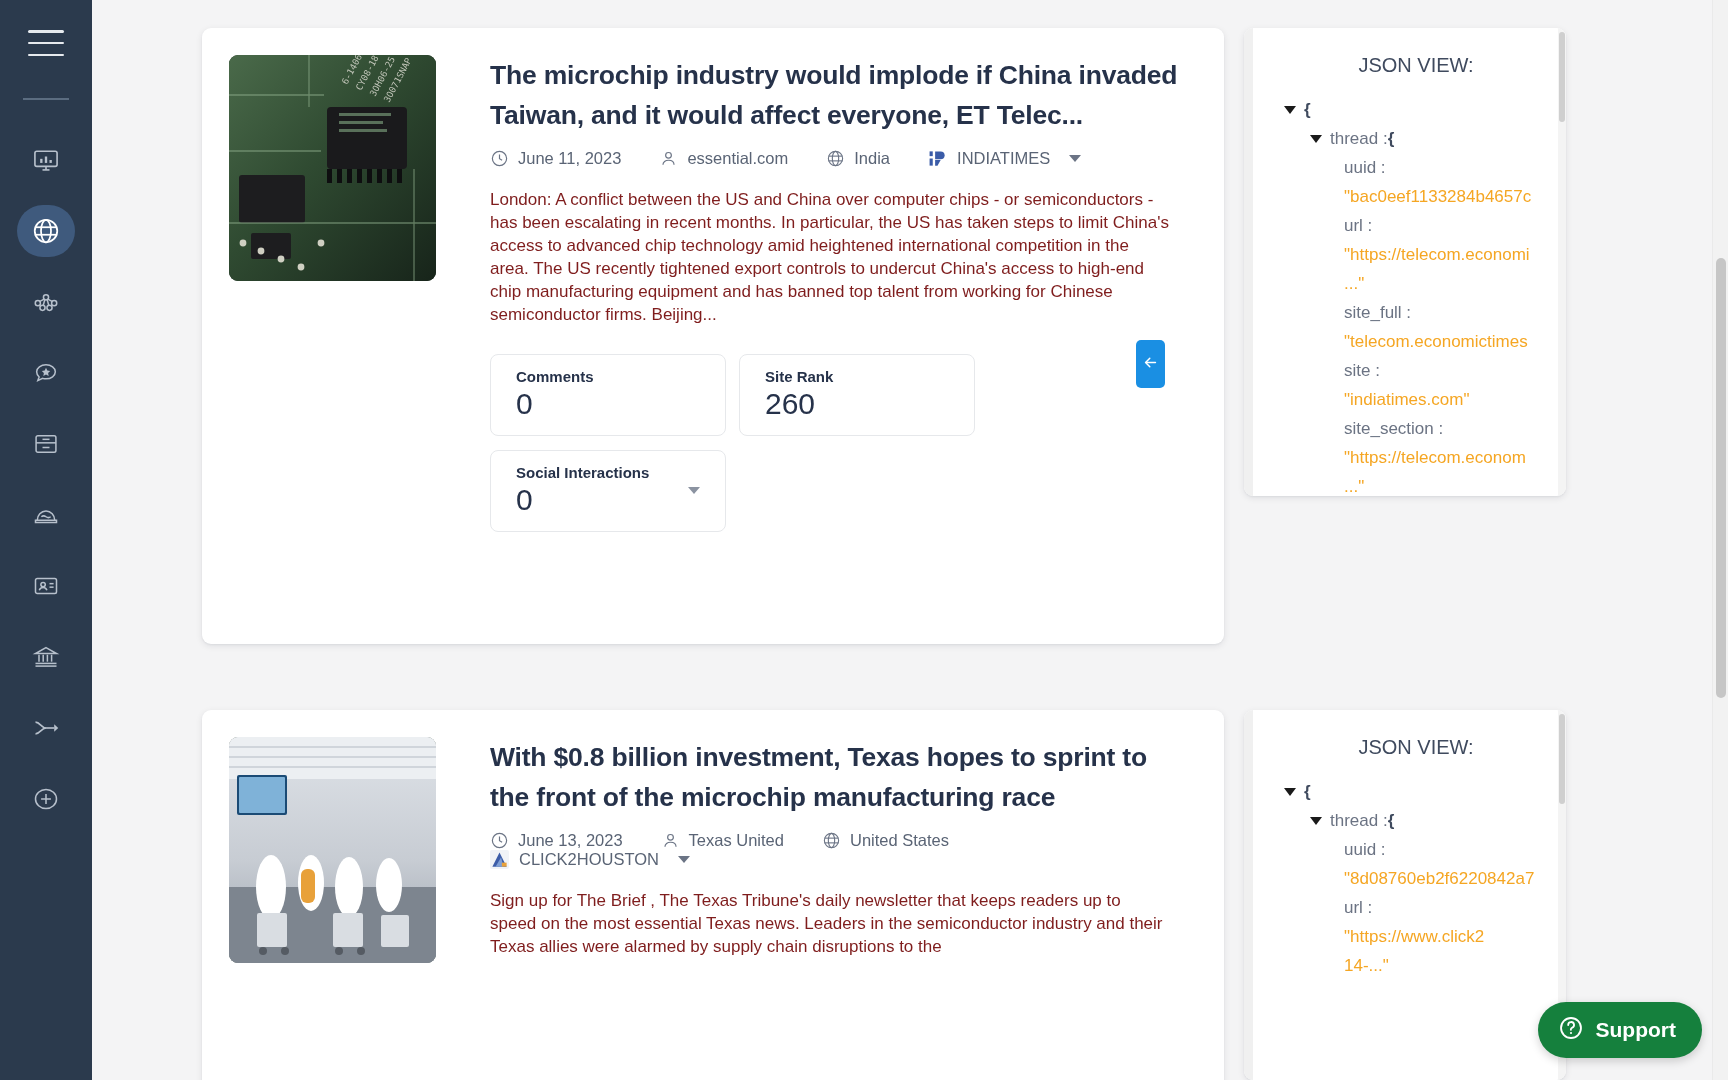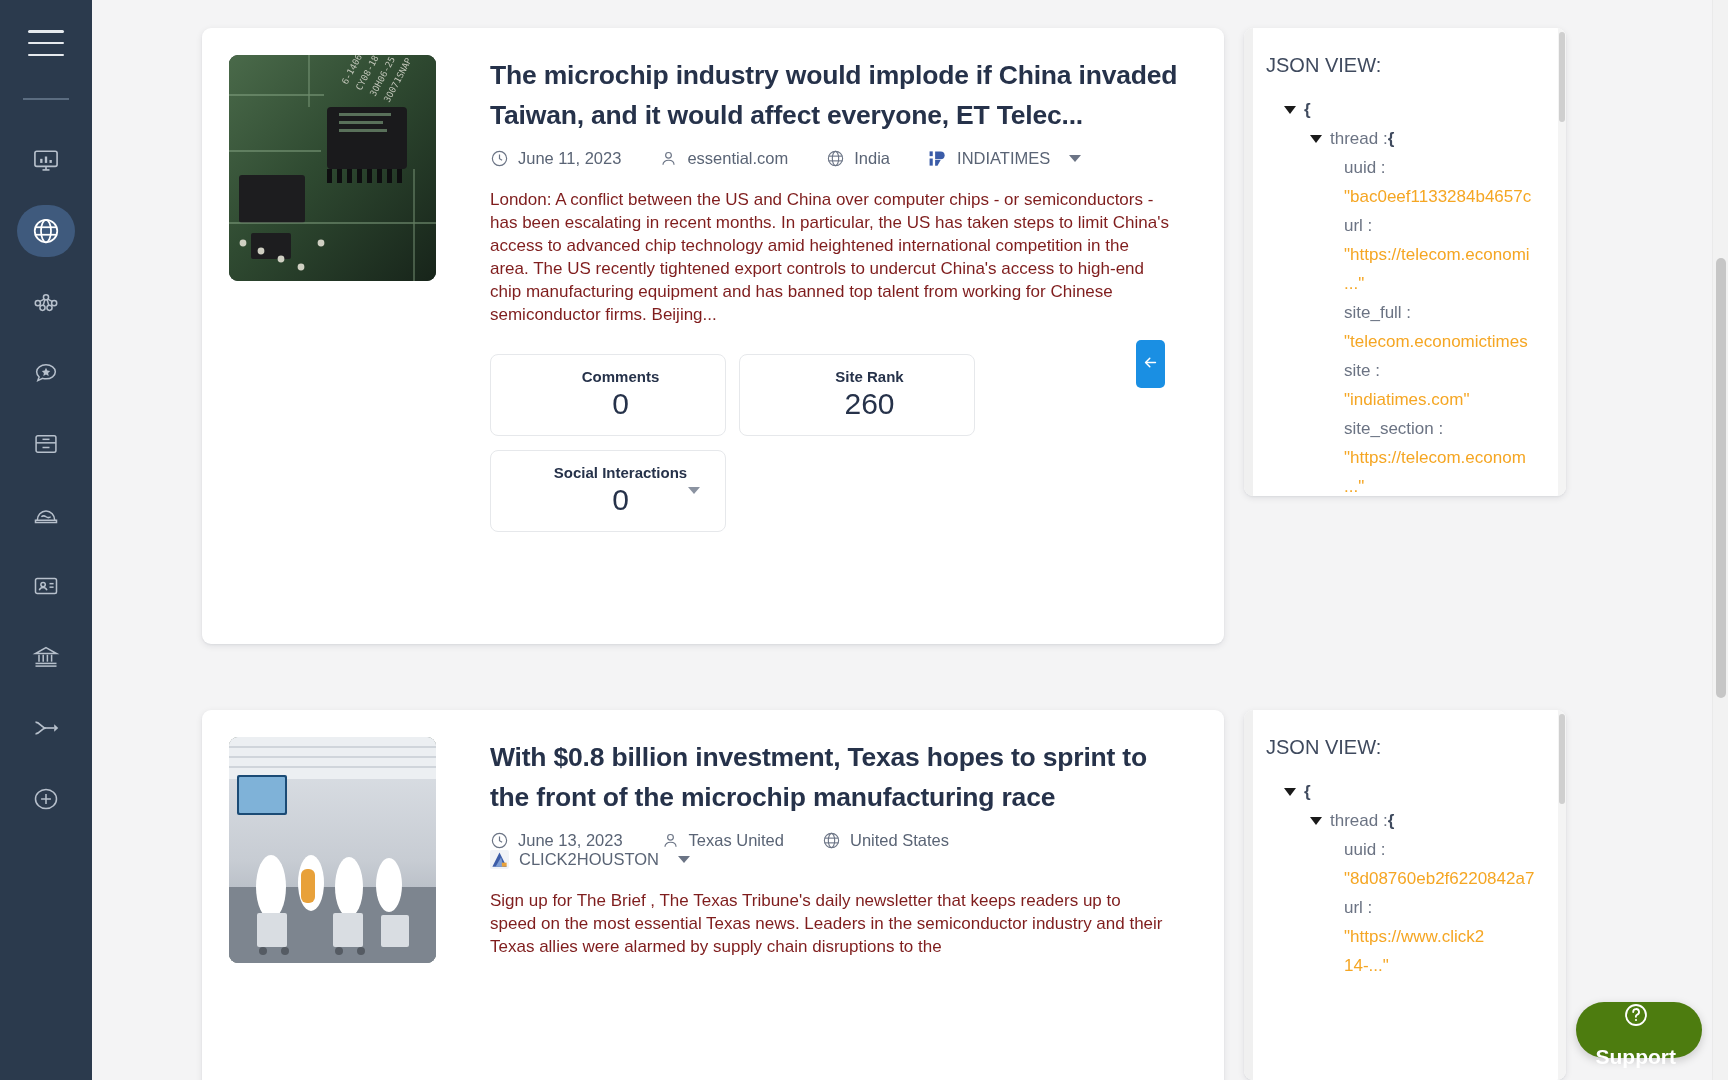--- a/index.html
+++ b/index.html
@@ -124,21 +124,21 @@
   .art-excerpt {
     margin-top: 20px;
     font-size: 17px;
     line-height: 23px;
     color: #7f1d1d;
     max-width: 680px;
   }
 
   
   .stats { margin-top: 28px; }
-  .stats-line { display: flex; gap: 13px; margin-bottom: 14px; text-align: center; }
+  .stats-line { display: flex; gap: 13px; margin-bottom: 14px; }
   .stat-box {
     width: 236px; height: 82px;
     border: 1px solid #e6e8eb;
     border-radius: 8px;
     padding: 13px 0 0 25px;
     position: relative;
     background: #fff;
   }
   .stat-label { font-size: 15px; font-weight: 700; color: #26324a; }
   .stat-value { font-size: 30px; font-weight: 400; color: #26324a; margin-top: 1px; line-height: 36px; }
@@ -160,21 +160,21 @@
     border-radius: 9px;
     box-shadow: 0 2px 7px rgba(16,24,40,.09), 0 1px 2px rgba(16,24,40,.05);
     overflow: hidden;
     padding: 26px 0 20px 0;
   }
   #json1 { height: 468px; }
   #json2 { height: 370px; }
 
   .json-title {
     font-size: 20px; color: #3f4a5e; font-weight: 400;
-    padding-left: 22px; margin-bottom: 18px;
+    padding-left: 22px; margin-bottom: 18px; text-align: center;
   }
   .json-body { font-size: 17px; line-height: 29px; color: #6b7383; white-space: nowrap; }
   .jline { display: flex; align-items: flex-start; }
   .jtri {
     display:inline-block; width:0; height:0; margin-top: 11px; margin-right: 8px;
     border-left: 6px solid transparent;
     border-right: 6px solid transparent;
     border-top: 8px solid #1a1a1a;
     cursor: pointer;
   }
@@ -211,28 +211,27 @@
     cursor: pointer;
     z-index: 25;
   }
 
   
   #support-btn {
     position: absolute;
     right: 26px; bottom: 22px;
     height: 56px;
     padding: 0 26px 0 20px;
-    background: #4d7c0f;
+    background: #15803d;
     border-radius: 28px;
     display: flex; align-items: center; gap: 12px;
     color: #fff; font-size: 21px; font-weight: 700;
     box-shadow: 0 3px 10px rgba(0,0,0,.18);
     cursor: pointer;
     z-index: 60;
-    flex-direction: column;
   }
 </style>
 </head>
 <body>
 
 <div id="sidebar">
   <div class="hamburger">
     <i></i>
       <i></i>
       <i></i>

